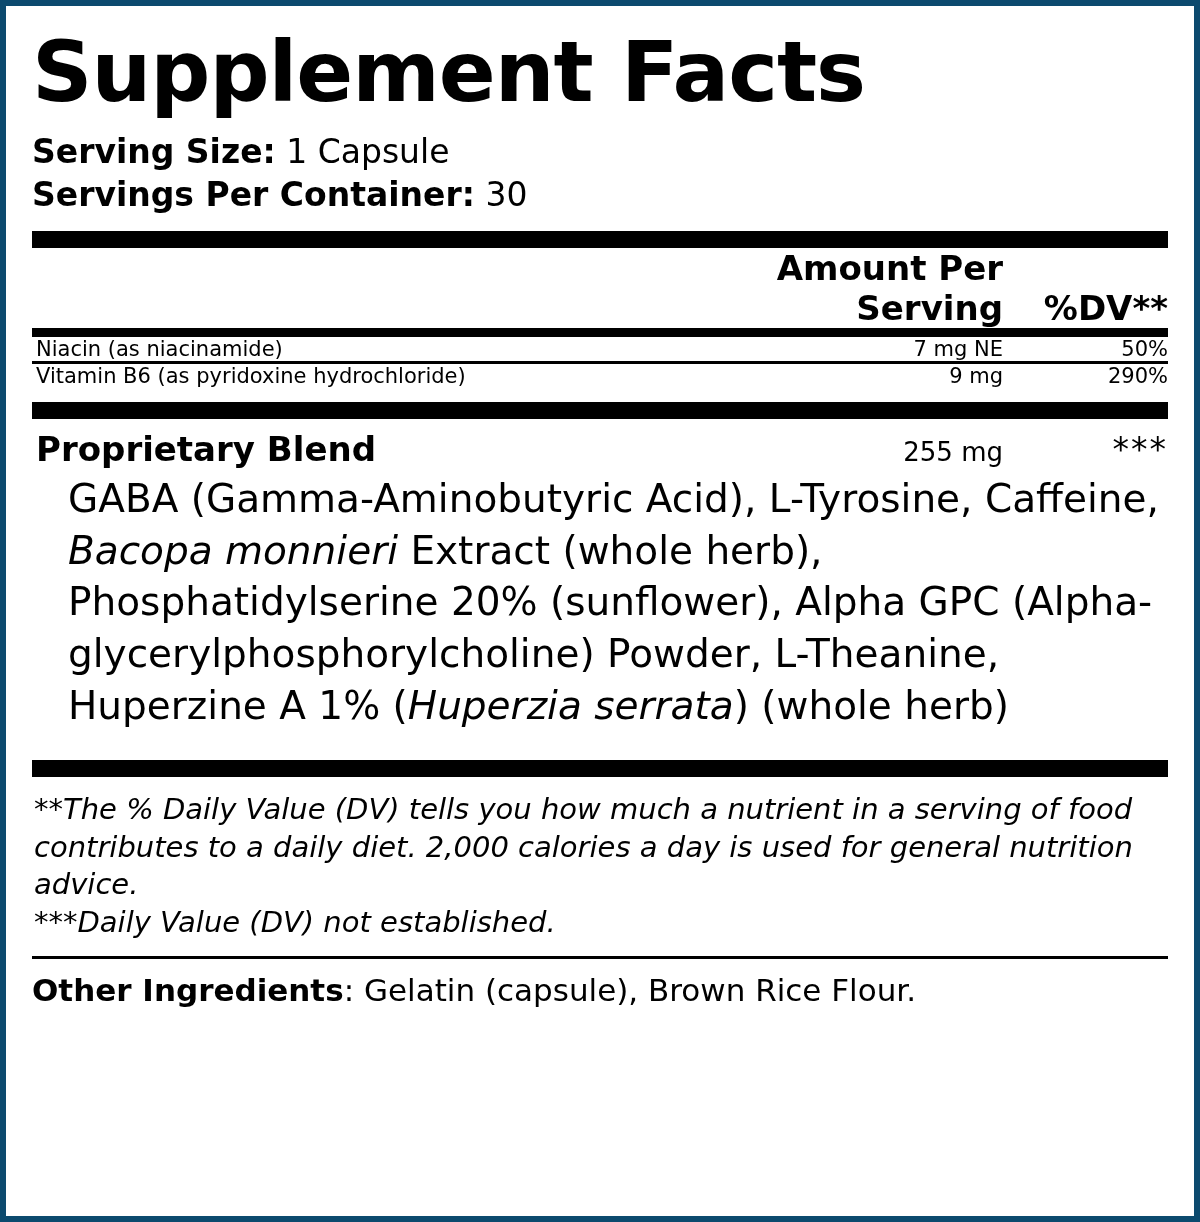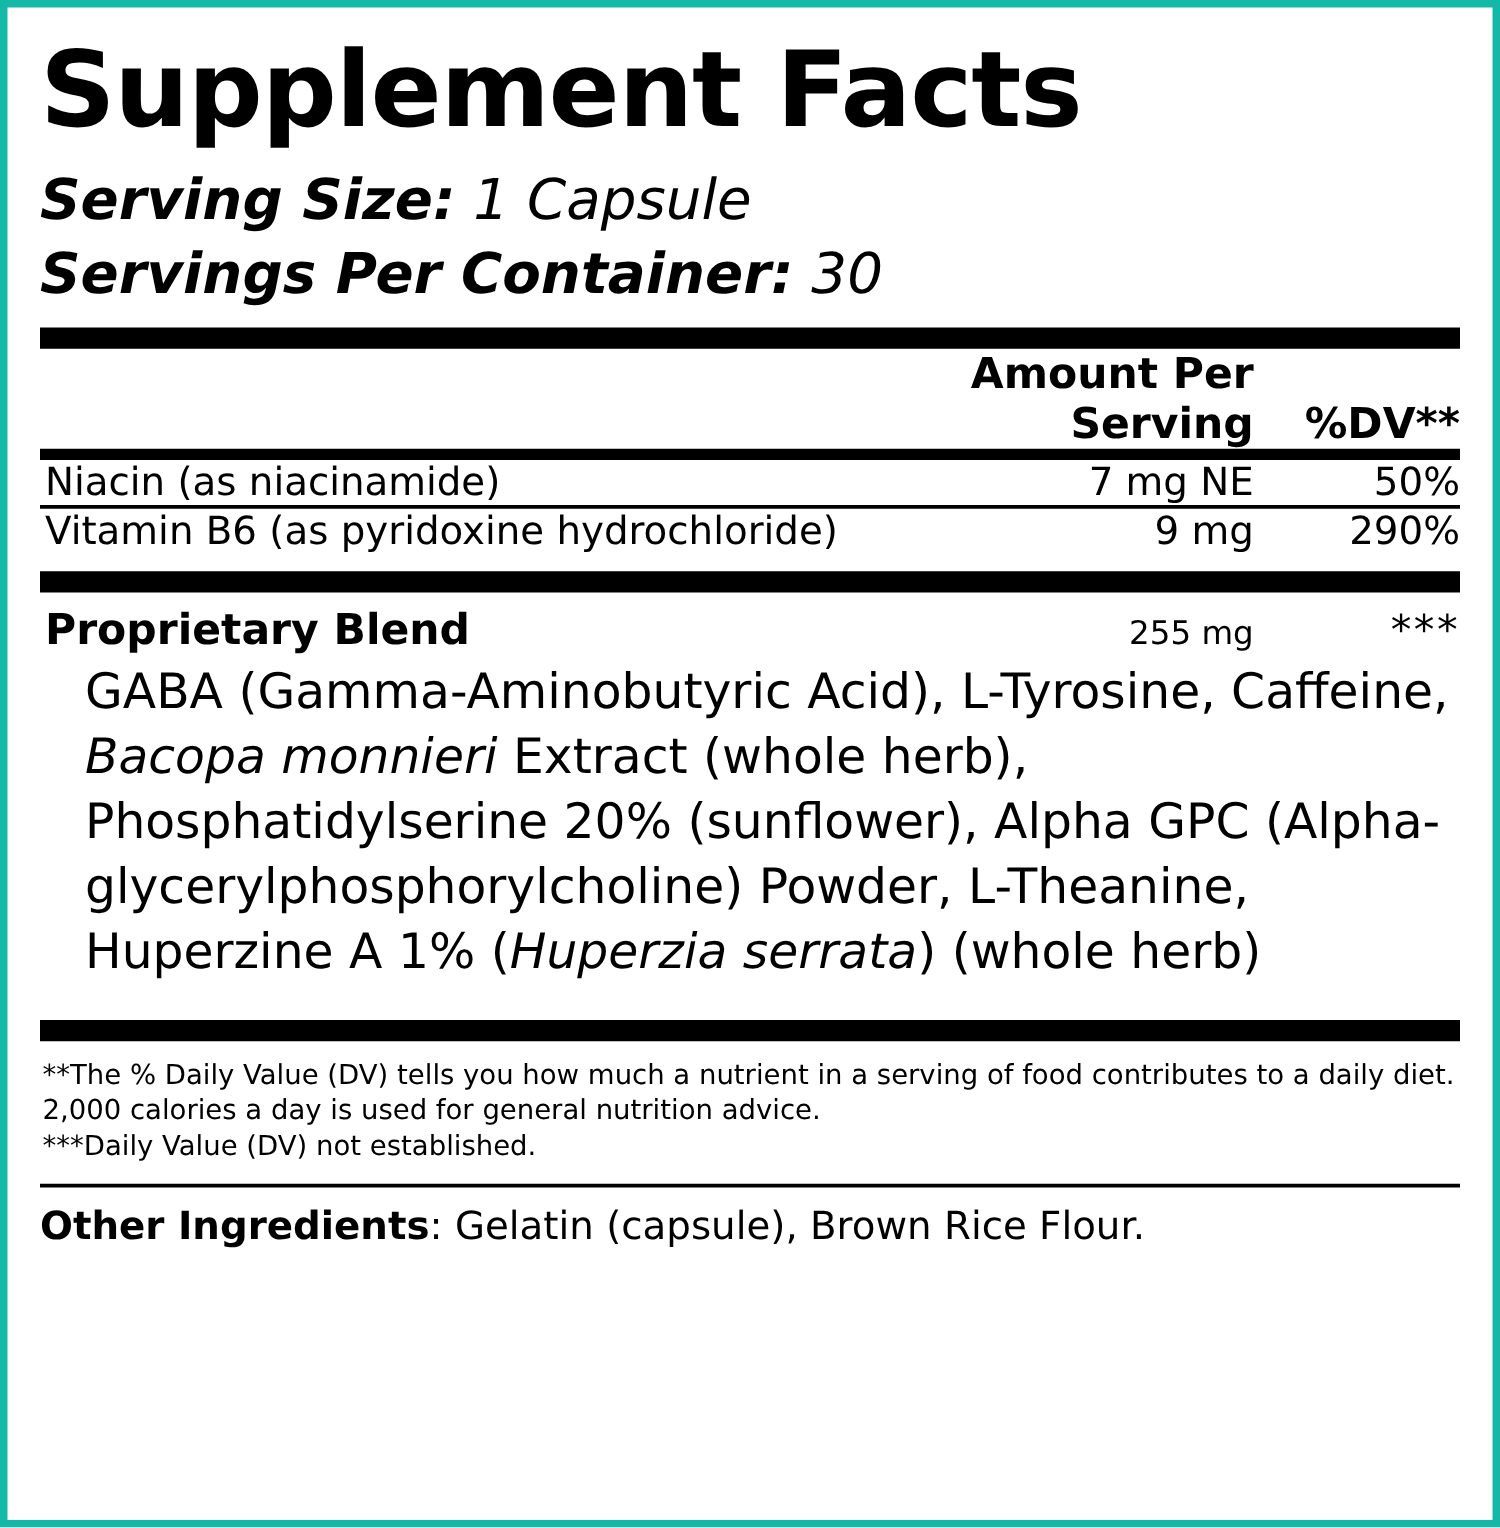--- a/index.html
+++ b/index.html
@@ -13,40 +13,39 @@
     font-family: "DejaVu Sans", "Liberation Sans", sans-serif;
     color: #000000;
     -webkit-font-smoothing: antialiased;
   }
 
   .panel {
     position: relative;
     box-sizing: border-box;
     width: 1200px;
     height: 1222px;
-    border: 6px solid #14b8a6;
+    border: 6px solid #0c4a6e;
     padding: 18px 26px 0 26px;
   }
 
   
   .title {
     font-size: 84px;
     font-weight: 700;
     letter-spacing: -1px;
     line-height: 1.02;
     margin: 6px 0 14px 0;
     white-space: nowrap;
   }
 
   
   .serving-line {
-    font-size: 45px;
+    font-size: 33px;
     line-height: 1.32;
     font-weight: 400;
-    font-style: italic;
   }
   .serving-line .lbl {
     font-weight: 700;
   }
 
   
   .rule-thick {
     height: 17px;
     background: #000;
     margin: 14px 0 0 0;
@@ -76,21 +75,21 @@
   .col-amt   { width: 230px; text-align: right; }
   .col-dv    { width: 165px; text-align: right; }
 
   .hdr-row td {
     font-size: 34px;
     font-weight: 700;
     padding: 8px 0 8px 0;
   }
 
   .nut-row td {
-    font-size: 31px;
+    font-size: 21px;
     font-weight: 400;
     padding: 11px 0 11px 0;
     white-space: nowrap;
   }
   .nut-row td.col-name { padding-left: 4px; }
 
   
   .blend-head {
     display: flex;
     align-items: baseline;
@@ -115,23 +114,24 @@
   }
   .blend-body {
     font-size: 39px;
     line-height: 1.33;
     padding: 4px 0 14px 36px;
   }
   .blend-body i { font-style: italic; }
 
   
   .footnotes {
-    font-size: 22px;
+    font-size: 29px;
     line-height: 1.30;
     padding: 14px 0 0 2px;
+    font-style: italic;
   }
   .footnotes p { margin: 0; }
 
   .other {
     font-size: 31px;
     line-height: 1.25;
     padding: 12px 0 0 0;
   }
   .other .lbl { font-weight: 700; }
 

